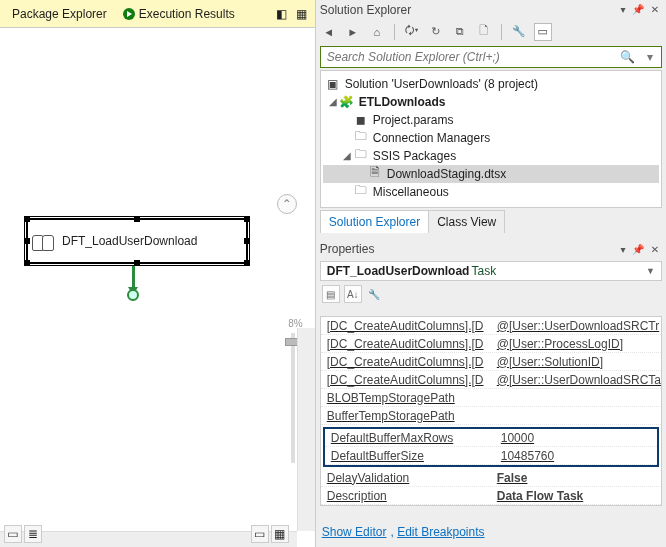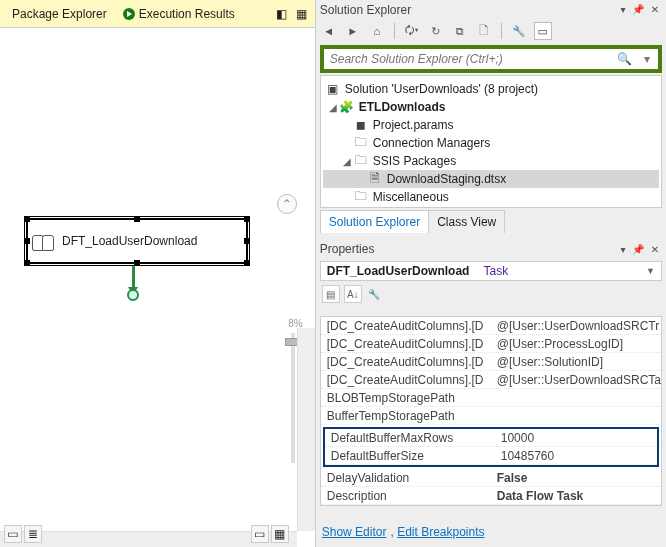--- a/index.html
+++ b/index.html
@@ -31,41 +31,41 @@
 
 
 .right { flex: 1; display: flex; flex-direction: column; background: #eee; }
 .panel-header { display: flex; align-items: center; padding: 2px 4px; background: #eee; color: #444; height: 20px;}
 .panel-header .title { flex: 1; }
 .panel-header .win-btn { width: 14px; height: 14px; display:flex; align-items:center; justify-content:center; margin-left:2px; color:#555; font-size:10px;}
 .se-toolbar { display:flex; align-items:center; padding: 3px 4px; gap:6px; background:#eee; }
 .se-toolbar .tb { width:18px; height:18px; display:flex; align-items:center; justify-content:center; color:#555; font-size:11px;}
 .se-toolbar .tb.boxed { border:1px solid #bbb; background:#fff;}
 .se-toolbar .sep { width:1px; height:16px; background:#bbb; margin:0 2px;}
-.search-row { display:flex; border:4px solid #4d7c0f; background:#fff; margin:2px 4px; }
+.search-row { display:flex; border:1px solid #4d7c0f; background:#fff; margin:2px 4px; }
 .search-row input { flex:1; border:none; padding:3px 6px; color:#888; outline:none; font-style:italic; font-size:12px;}
 .search-row .mag { width:22px; display:flex; align-items:center; justify-content:center; color:#777;}
 .tree { background:#fff; border:1px solid #ccc; margin:0 4px; height: 140px; padding: 4px 2px; overflow:auto; overflow-x:auto;}
 .tree-row { display:flex; align-items:center; height:18px; white-space:nowrap;}
 .tree-row.selected { background:#d6d6d6; }
 .tree-indent { display:inline-block; }
 .tree-toggle { width:12px; text-align:center; color:#666; font-size:10px; display:inline-block;}
 .tree-icon { width:16px; display:inline-flex; justify-content:center; color:#444; margin-right:2px;}
 .tree-label { padding-left:2px;}
 .tree-label.bold { font-weight:bold;}
 .panel-tabs { display:flex; margin:2px 4px 0 4px;}
 .panel-tab { padding:4px 8px; border:1px solid #ccc; border-bottom:none; margin-right:-1px; background:#eee;}
 .panel-tab.selected { background:#fff; color:#0e70c0; }
 .properties { display:flex; flex-direction:column; background:#eee; margin-top:6px;}
 .prop-title { display:flex; padding:2px 6px; background:#fff; border:1px solid #ccc; margin:2px 4px; align-items:center;}
-.prop-title .type { color:#4c1d95; margin-left:14px;}
+.prop-title .type { color:#14532d; margin-left:2px;}
 .prop-title .dd { margin-left:auto; color:#666; font-size:9px;}
 .prop-toolbar { display:flex; gap:4px; padding:2px 6px;}
 .prop-toolbar .tb { width:18px; height:18px; border:1px solid #ccc; background:#fdfdfd; display:flex; align-items:center; justify-content:center; font-size:10px; color:#666;}
-.prop-grid { background:#fff; border:1px solid #ccc; margin:11px 4px; overflow:auto;}
+.prop-grid { background:#fff; border:1px solid #ccc; margin:11px 4px; overflow:auto;text-decoration:underline;}
 .prop-row { display:flex; height:18px; align-items:center; border-bottom:1px dotted #e5e5e5; }
 .prop-row .k { width: 170px; padding-left:6px; color:#444; overflow:hidden; text-overflow:clip; white-space:nowrap;}
 .prop-row .v { flex:1; padding-left:6px; color:#444; overflow:hidden; white-space:nowrap;}
 .prop-row .v.bold { font-weight:bold;}
 .highlight-box { border:2px solid #0b3a6b; margin:2px; }
 .links-row { padding:8px 6px; color:#0e70c0; }
 .links-row span { text-decoration:underline; cursor:pointer; margin-right:4px;}
 
 .icon-cyl { width:22px; height:22px; position:relative;}
 .icon-cyl::before, .icon-cyl::after{content:"";position:absolute;width:10px;height:14px;border:1.5px solid #555;border-radius:3px 3px 2px 2px;background:#fff;}

